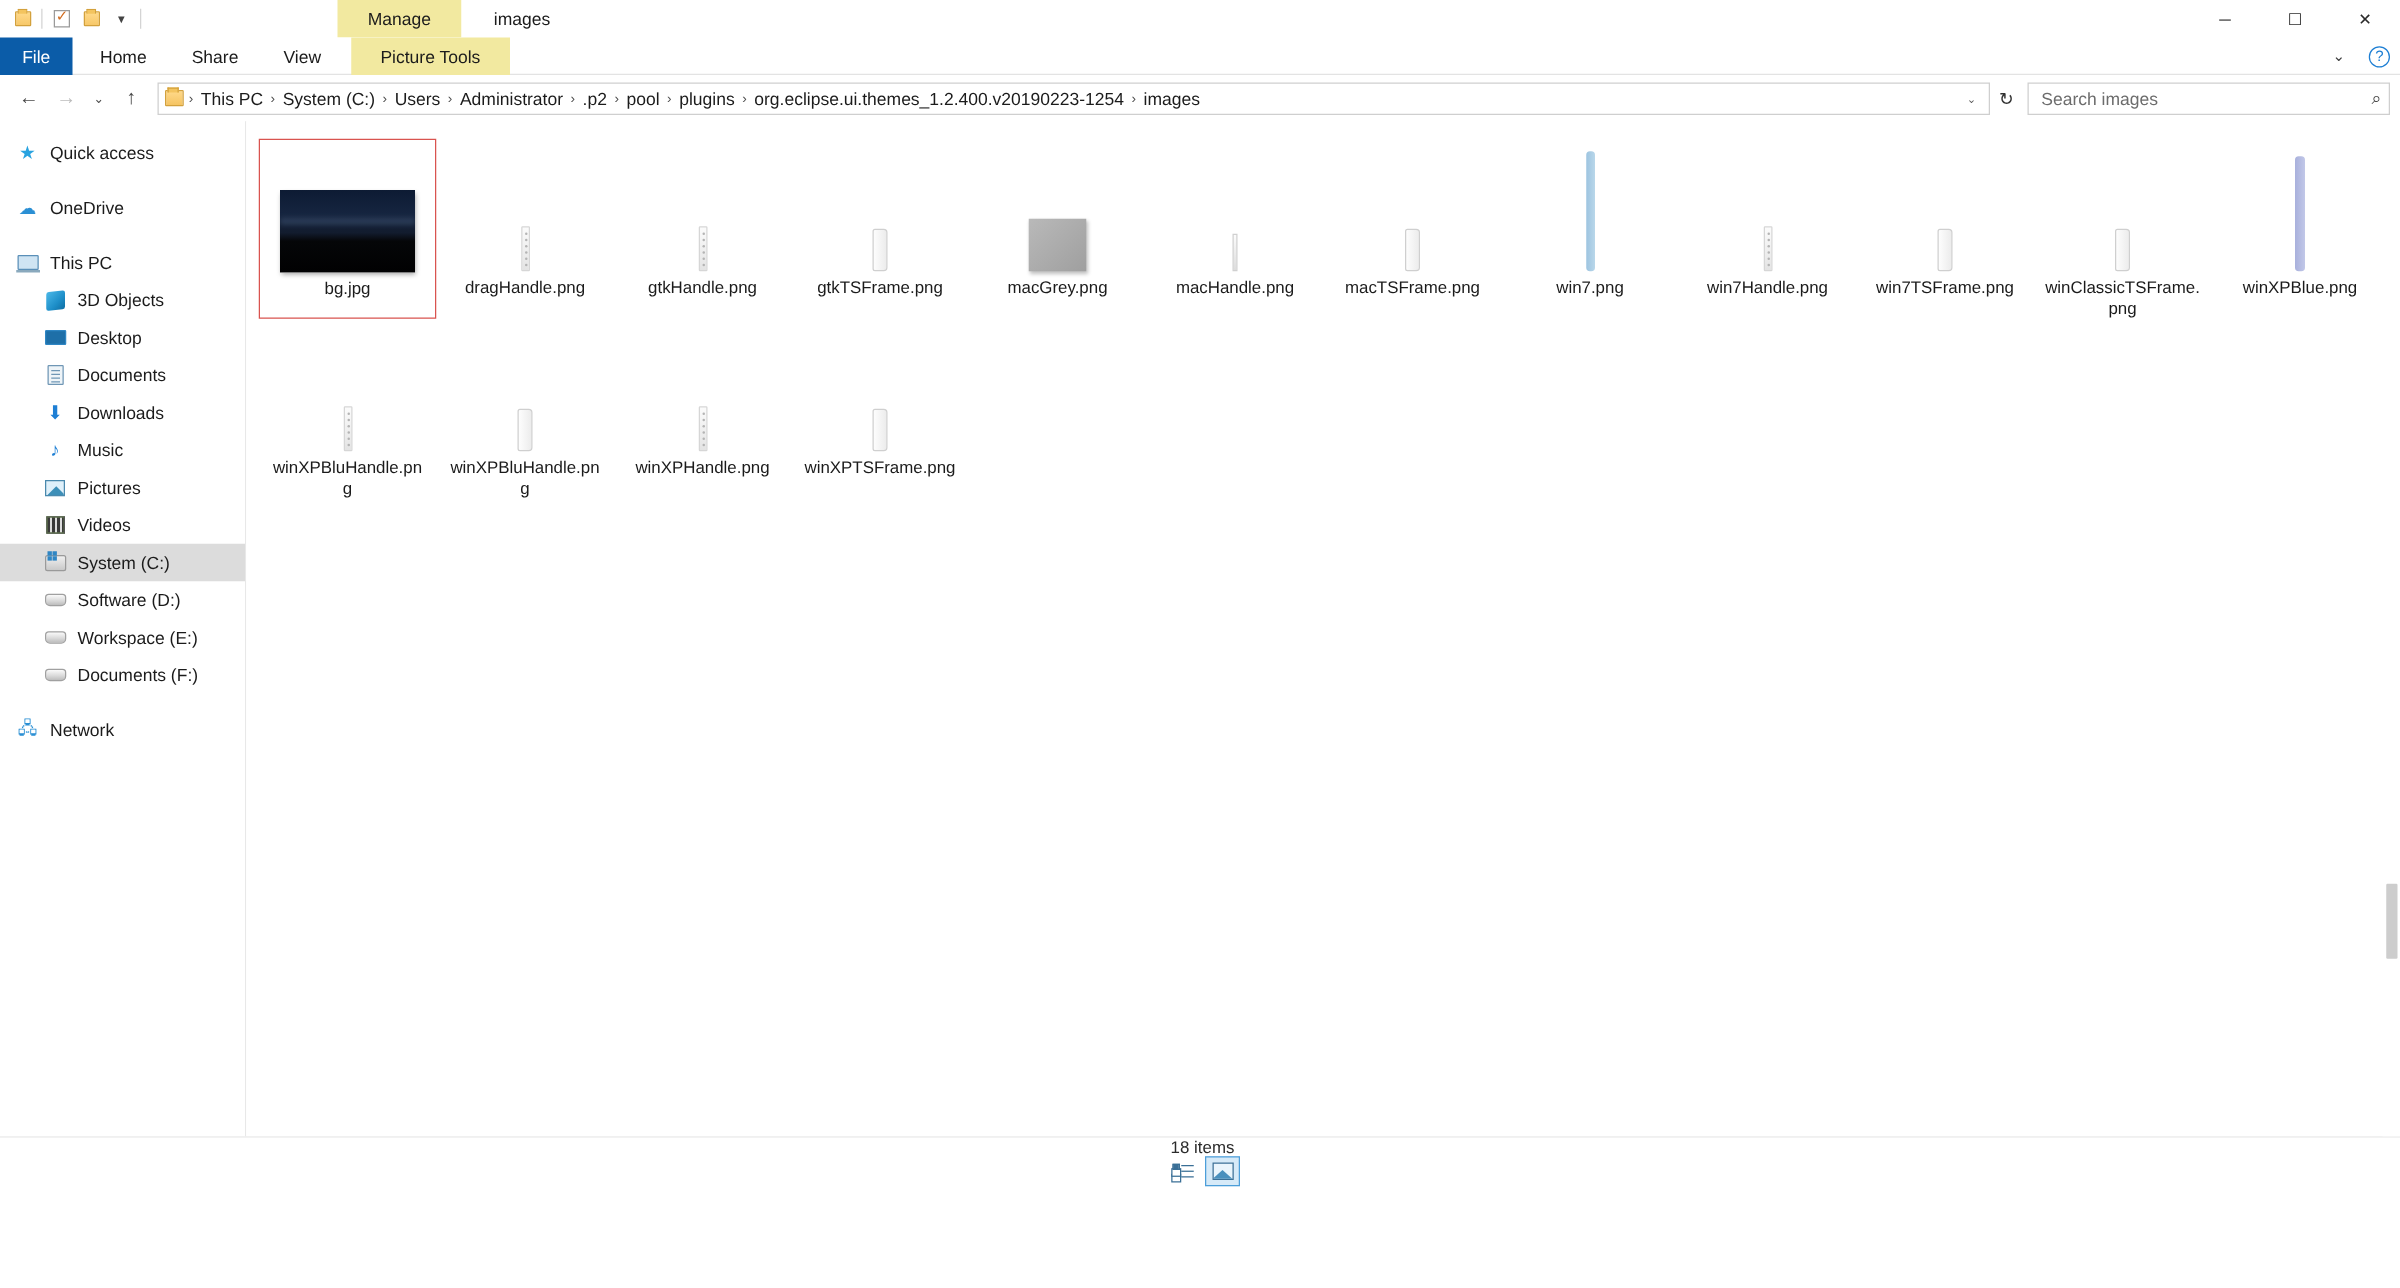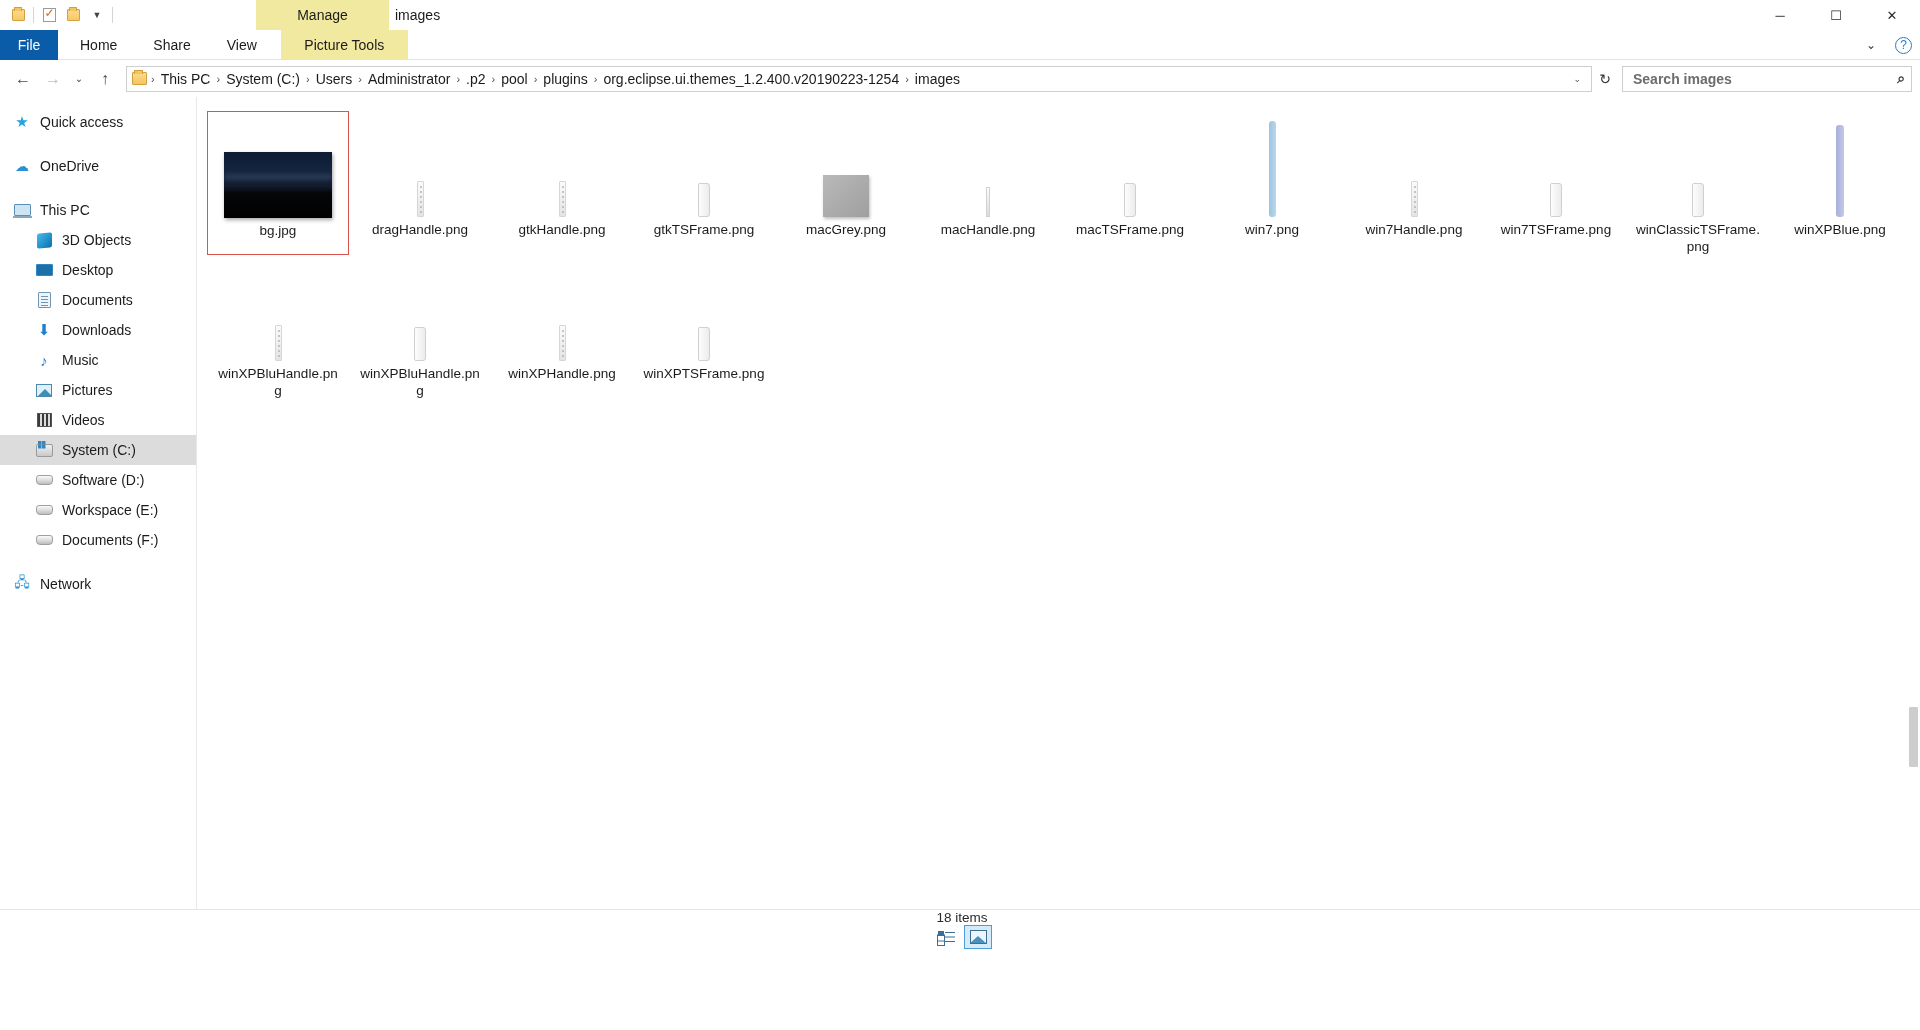--- a/index.html
+++ b/index.html
@@ -39,22 +39,22 @@
     width: 13px; height: 14px; background: #fff;
     border: 1px solid #9a9a9a; position: relative;
   }
   .prop-glyph::after {
     content: "✓"; position: absolute; left: 1px; top: -3px;
     font-size: 12px; color: #d06a1e; line-height: 14px;
   }
   .chev-glyph { font-size: 9px; color: #444; line-height: 1; }
 
   .manage-tab {
-    position: absolute; left: 256px; top: 0;
-    width: 133px; height: 30px;
+    position: absolute; left: 270px; top: 0;
+    width: 99px; height: 30px;
     background: #f2e9a0;
     display: flex; align-items: center; justify-content: center;
     font-size: 14px; color: #1b1b1b;
   }
   .win-title {
     position: absolute; left: 395px; top: 0; height: 30px;
     display: flex; align-items: center;
     font-size: 14px; color: #1b1b1b;
   }
   .win-ctl {
@@ -136,21 +136,21 @@
     font-size: 9px; color: #555; padding: 0 8px 0 6px;
   }
   .refresh-btn {
     width: 26px; height: 26px; display: flex;
     align-items: center; justify-content: center;
     font-size: 14px; color: #333;
   }
   .searchbox {
     width: 290px; height: 26px; margin-left: 4px;
     border: 1px solid #cfcfcf; background: #fff;
-    display: flex; align-items: center; padding: 0 6px 0 10px; font-weight: bold;
+    display: flex; align-items: center; padding: 0 6px 0 10px;
   }
   .search-ph { flex: 1; font-size: 14px; color: #6c6c6c; }
   .search-ico { font-size: 14px; color: #444; }
 
   
   .content { display: flex; height: 812px; }
 
   
   .sidebar {
     width: 197px; min-width: 197px;

